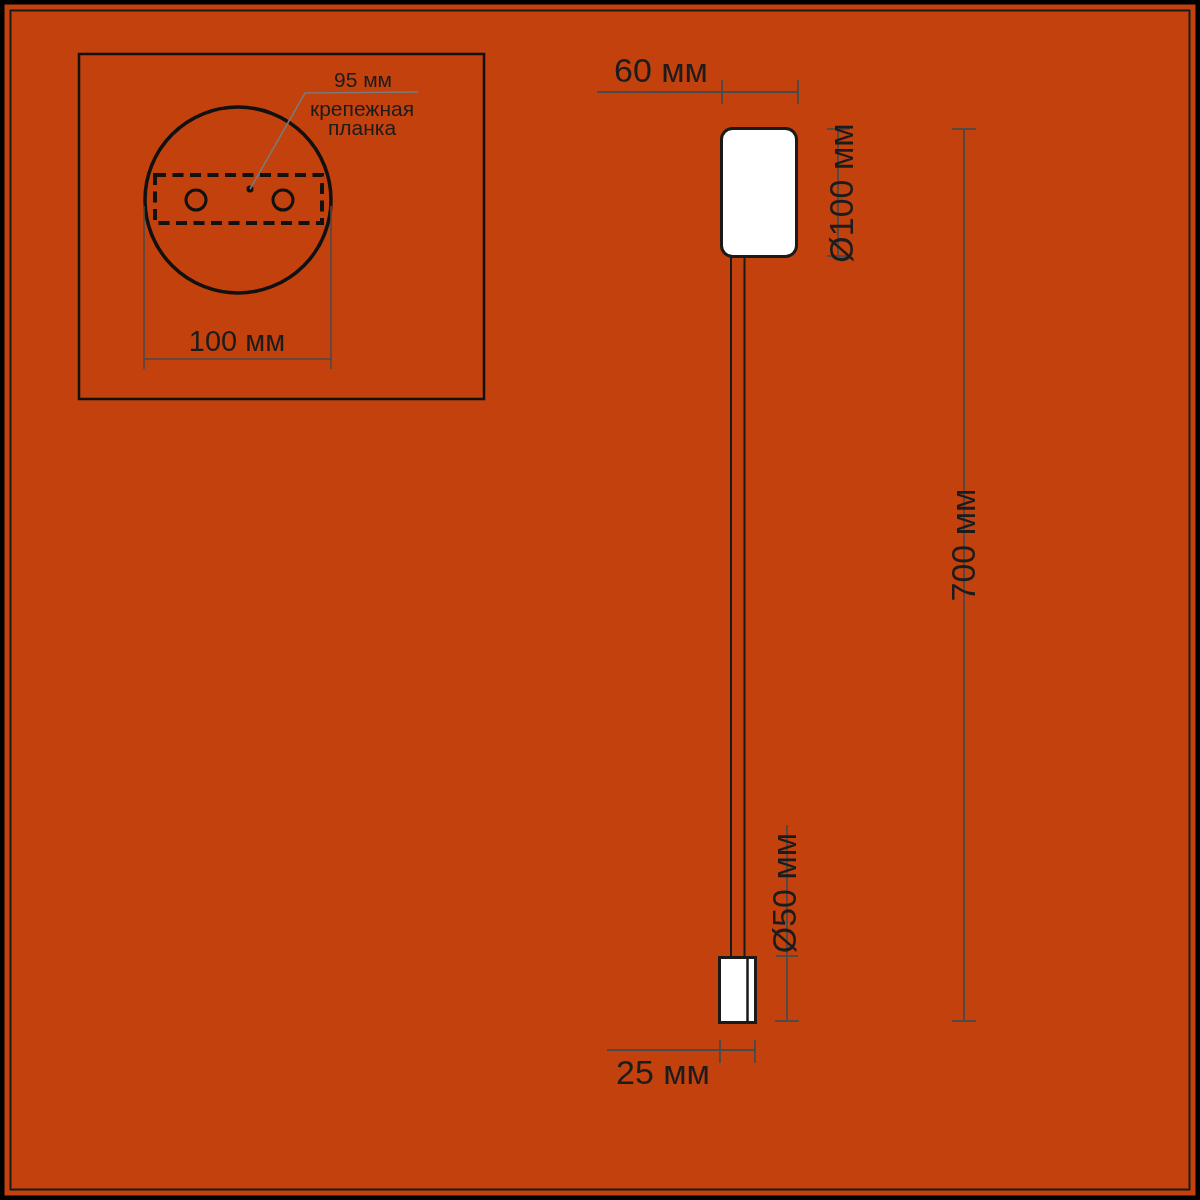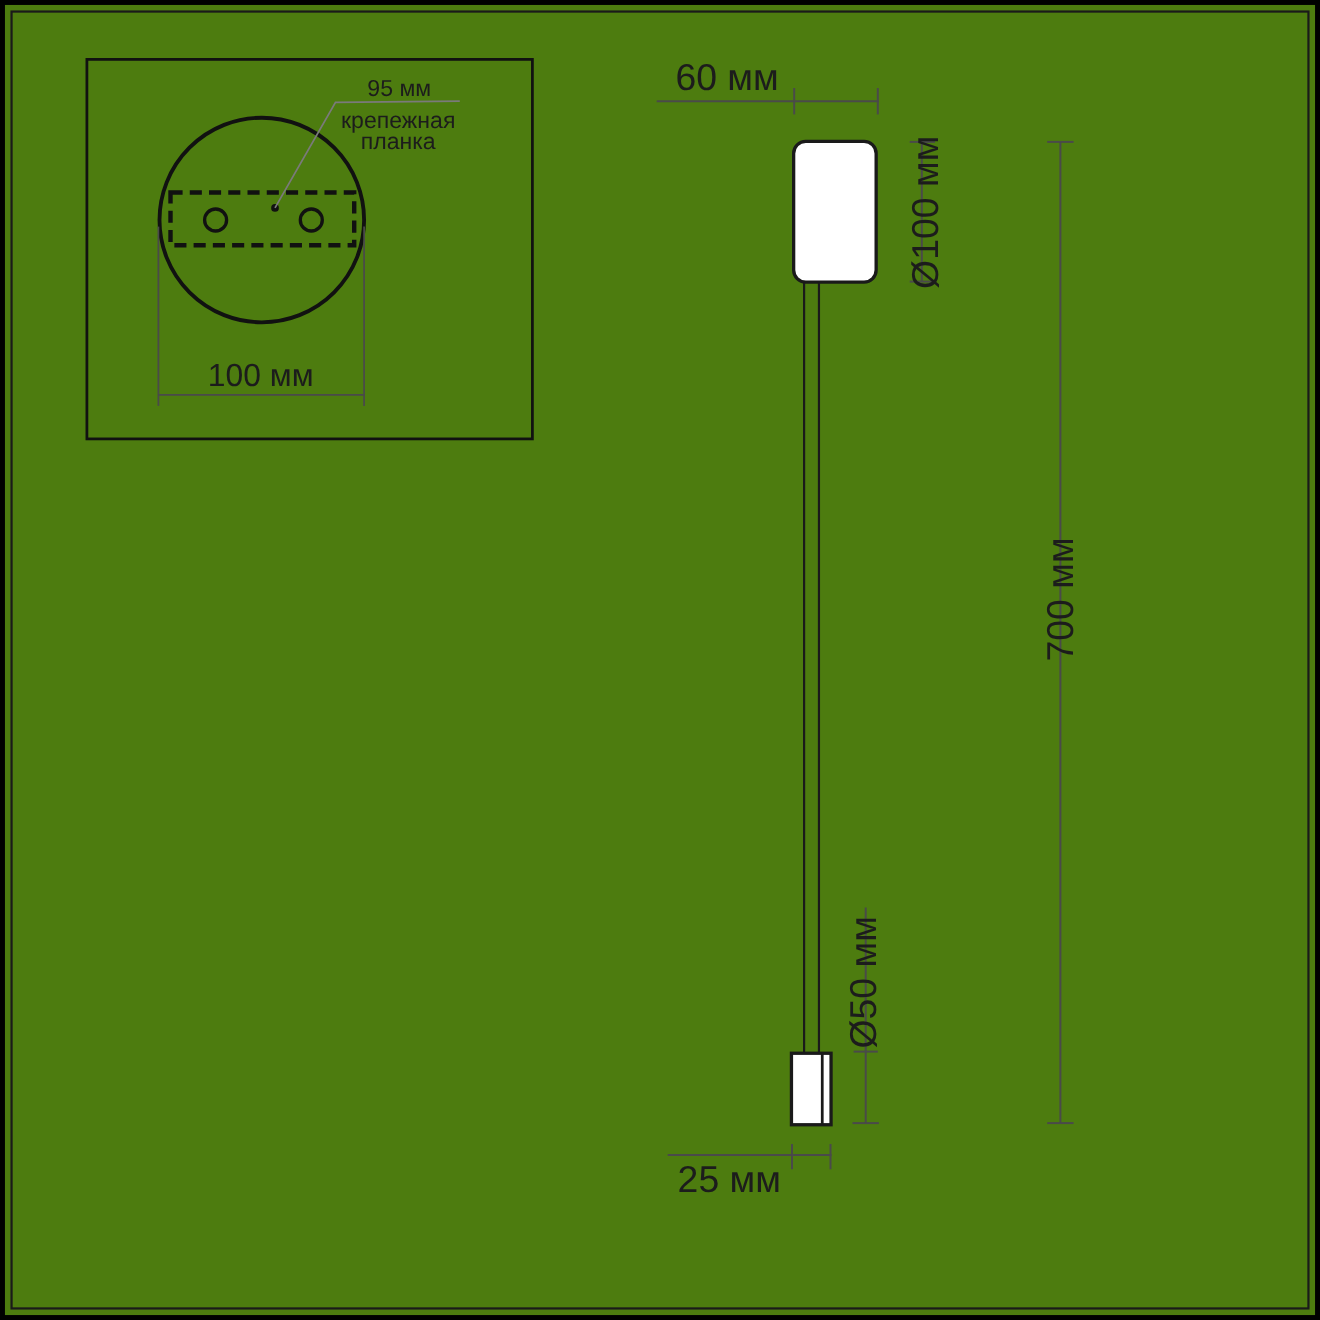--- a/index.html
+++ b/index.html
@@ -7,21 +7,21 @@
     padding: 0;
     background: #ffffff;
     width: 1200px;
     height: 1200px;
     font-family: "Liberation Sans", sans-serif;
   }
   .stage {
     position: relative;
     width: 1200px;
     height: 1200px;
-    background: #4d7c0f;
+    background: #c2410c;
     overflow: hidden;
   }
   svg { position: absolute; left: 0; top: 0; }
   text {
     font-family: "Liberation Sans", sans-serif;
     fill: #1c1c1c;
   }
   .dim-text  { font-size: 34px; }
   .dim-text-sm { font-size: 29px; }
   .note-text { font-size: 21px; }

